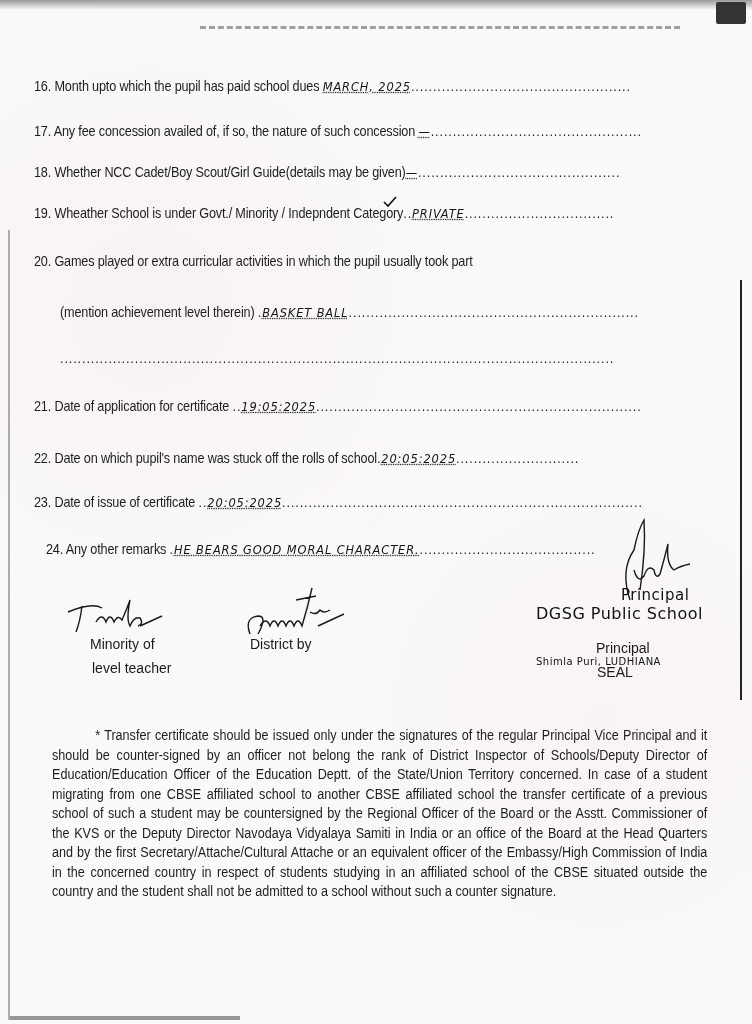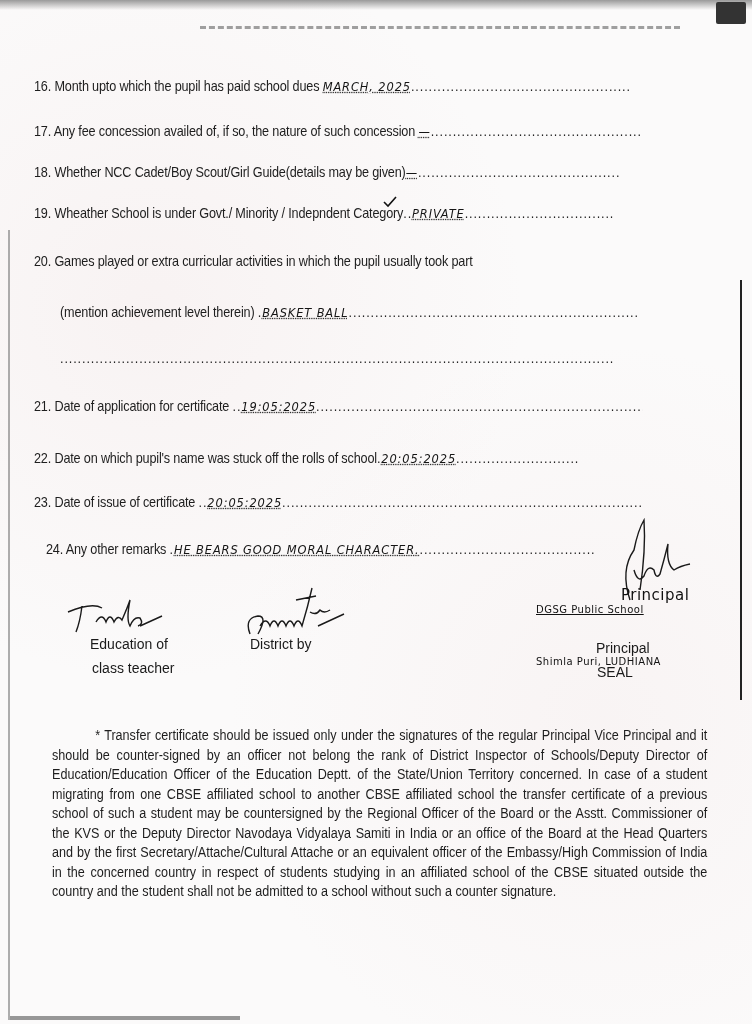--- a/index.html
+++ b/index.html
@@ -122,33 +122,33 @@
   </div>
 
   <div class="row" style="top:541px;left:46px;">
     <span>24.</span>
     <span>Any other remarks </span><span class="dots">.</span><span class="hand">HE BEARS GOOD MORAL CHARACTER.</span><span class="dots" style="display:inline-block;width:200px;overflow:hidden;vertical-align:bottom;">..............................................................................................................................</span>
   </div>
 
   <svg class="sig" style="left:62px;top:592px;" width="110" height="50">
     <path d="M6 20 Q30 10 40 16 M20 14 Q18 30 14 40 M34 30 q6 -10 10 0 q4 -10 8 0 q4 -8 8 -2 q6 -14 8 -20 q-4 20 0 26 q4 -10 10 -8 q4 6 -2 8 M78 34 L100 24" stroke="#1a1a1a" stroke-width="1.4" fill="none"></path>
   </svg>
-  <div class="sig-label" style="left:90px;top:636px;">Education of</div>
-  <div class="sig-label" style="left:92px;top:660px;">class teacher</div>
+  <div class="sig-label" style="left:90px;top:636px;">Minority of</div>
+  <div class="sig-label" style="left:92px;top:660px;">level teacher</div>
 
   <svg class="sig" style="left:244px;top:586px;" width="120" height="60">
     <path d="M6 48 q-6 -16 8 -18 q10 0 0 18 M16 40 q6 -10 10 0 q4 -10 8 0 q4 -10 8 0 q4 -10 8 0 q4 -10 8 0 q6 -20 10 -38 M52 14 L72 10 M66 26 q6 4 10 -2 q4 4 10 0 M74 40 L100 28" stroke="#1a1a1a" stroke-width="1.4" fill="none"></path>
   </svg>
   <div class="sig-label" style="left:250px;top:636px;">District by</div>
 
   <svg class="sig" style="left:610px;top:510px;" width="90" height="100">
     <path d="M20 90 q-10 -30 4 -50 q4 -20 10 -30 q2 30 -4 70 M24 60 q4 14 10 6 q4 -12 10 -6 q2 10 6 4 q4 -14 8 -30 q-2 20 6 26 q6 -4 16 -6" stroke="#1a1a1a" stroke-width="1.4" fill="none"></path>
   </svg>
   <div class="stamp" style="left:621px;top:586px;">Principal</div>
-  <div class="stamp" style="left:536px;top:604px;font-size:10px;text-decoration:underline;">DGSG Public School</div>
+  <div class="stamp" style="left:536px;top:604px;font-size:16px;">DGSG Public School</div>
   <div class="stamp" style="left:536px;top:622px;font-size:10px;margin-top:34px;">Shimla Puri, LUDHIANA</div>
   <div class="sig-label" style="left:596px;top:640px;">Principal</div>
   <div class="sig-label" style="left:597px;top:664px;">SEAL</div>
 
   <div class="note">
     <p>* Transfer certificate should be issued only under the signatures of the regular Principal Vice Principal and it should be counter-signed by an officer not belong  the rank of District Inspector of Schools/Deputy Director of Education/Education Officer of the  Education Deptt.  of the State/Union Territory concerned. In case of a student migrating  from one CBSE affiliated school to another CBSE affiliated school the transfer certificate of a previous  school of such a student may be countersigned by the Regional Officer of the Board or the Asstt. Commissioner of the KVS or the Deputy Director Navodaya Vidyalaya Samiti in India or an office of the Board at the Head Quarters  and by the first Secretary/Attache/Cultural Attache  or an equivalent  officer  of the Embassy/High Commission of India in  the concerned country in respect  of students  studying in an affiliated school of the CBSE situated outside the country and the student shall not be admitted to a school without such a counter signature.</p>
   </div>
 </div>
 
 </body></html>

